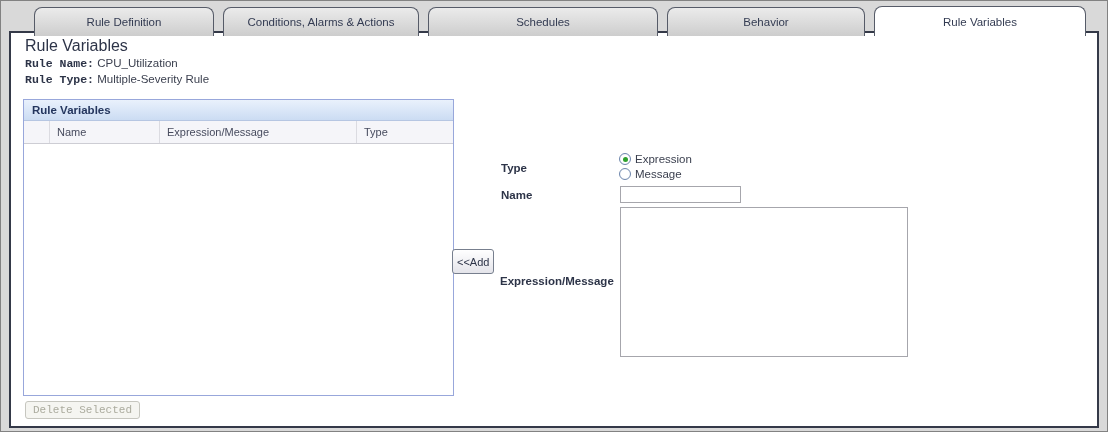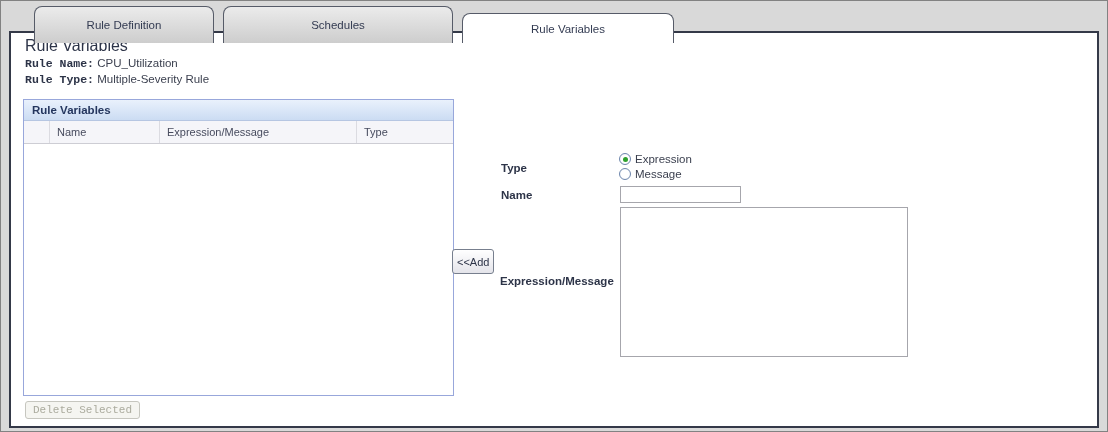--- a/index.html
+++ b/index.html
@@ -17,21 +17,21 @@
   
   .tabrow {
     position: absolute;
     left: 33px; top: 5px;
     display: flex;
     gap: 9px;
     z-index: 3;
     align-items: flex-end;
   }
   .tab {
-    height: 37px;
+    height: 29px;
     border: 1px solid #565b68;
     border-bottom: none;
     border-radius: 8px 8px 0 0;
     background: linear-gradient(#ebebeb, #cdcdcd);
     color: #333b52;
     font-size: 11.5px;
     display: flex;
     align-items: center;
     justify-content: center;
     cursor: pointer;
@@ -182,22 +182,28 @@
 </style>
 </head>
 <body>
 
 <div class="frame">
 
   <div class="tabrow">
     <div class="tab" style="width:180px">
       <span>Rule Definition</span>
     </div>
+    <div class="tab" style="width:196px">
+      <span>Conditions, Alarms &amp; Actions</span>
+    </div>
     <div class="tab" style="width:230px">
       <span>Schedules</span>
+    </div>
+    <div class="tab" style="width:198px">
+      <span>Behavior</span>
     </div>
     <div class="tab active" style="width:212px">
       <span>Rule Variables</span>
     </div>
   </div>
 
   <div class="panel">
 
     <div class="page-title">Rule Variables</div>
 

